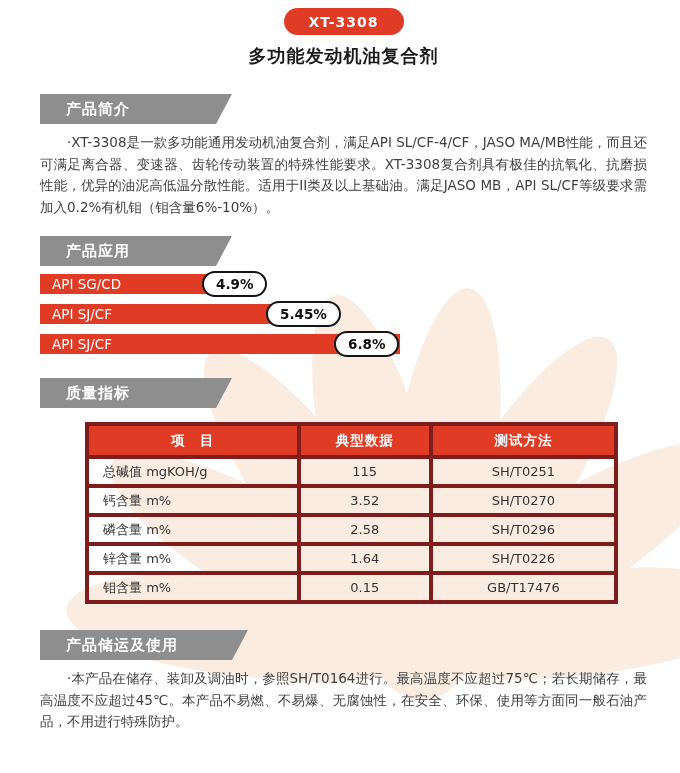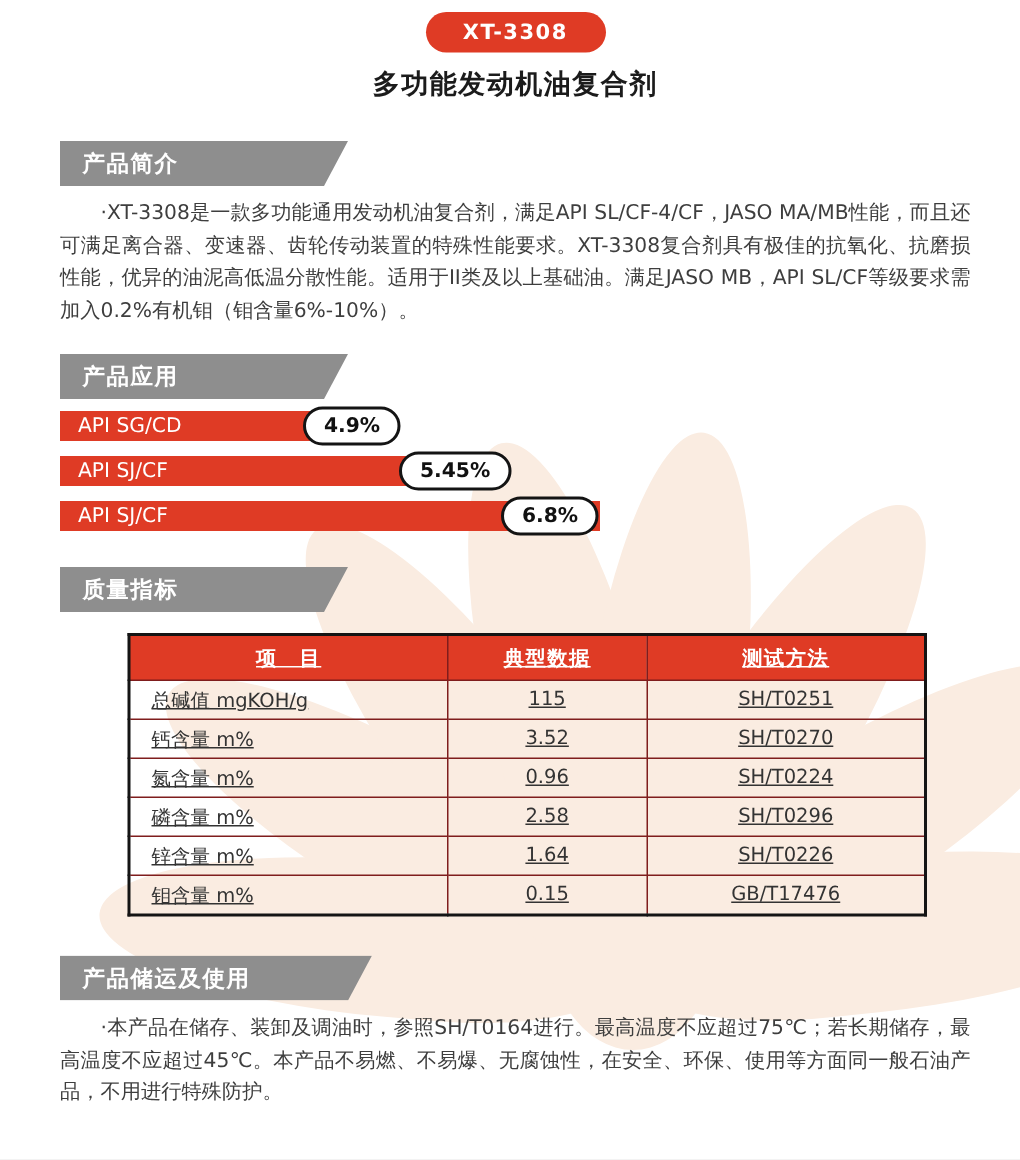--- a/index.html
+++ b/index.html
@@ -31,21 +31,21 @@
     background:#df3b25;color:#ffffff;font-size:14px;font-weight:bold;
     display:flex;align-items:center;justify-content:center;letter-spacing:1px;
   }
   .title{
     margin:9px 0 0;text-align:center;font-size:18px;font-weight:bold;
     color:#1b1b1b;letter-spacing:1px;
   }
   .banner{
     margin-top:26px;height:30px;line-height:30px;width:192px;box-sizing:border-box;
     background:#8e8e8e;color:#ffffff;font-size:15px;font-weight:bold;
-    padding-left:15px;letter-spacing:1px;
+    padding-left:26px;letter-spacing:1px;
     clip-path:polygon(0 0,100% 0,calc(100% - 16px) 100%,0 100%);
   }
   .banner.wide{width:208px;}
   .para{
     margin:8px 0 0;font-size:13.5px;line-height:21.5px;color:#3e3e3e;
     text-indent:2em;text-align:justify;
   }
   
   .bars{margin-top:8px;}
   .bar-row{position:relative;height:20px;margin-bottom:10px;}
@@ -58,21 +58,21 @@
     position:absolute;top:-3px;height:22px;line-height:22px;padding:0 12px;
     background:#ffffff;border:2px solid #141414;border-radius:14px;
     font-size:13.5px;font-weight:bold;color:#111111;
   }
   .p1{left:162px;} .p2{left:226px;} .p3{left:294px;}
   
   .qtable{
     margin:14px 0 0 45px;width:533px;border-collapse:collapse;
     border:2px solid #141414;table-layout:fixed;
   }
-  .qtable th,.qtable td{border:1px solid #7f1d1d;text-decoration:underline;}
+  .qtable th,.qtable td{border:4px solid #7f1d1d;}
   .qtable th{
     height:27px;background:#df3b25;color:#ffffff;font-size:13.5px;
     font-weight:bold;text-align:center;letter-spacing:1px;
   }
   .qtable td{height:23px;font-size:13px;color:#333333;text-align:center;background:transparent;}
   .qtable td.c1{text-align:left;padding-left:14px;}
   .col1{width:40%;} .col2{width:25%;} .col3{width:35%;}
   
   .banner.app{margin-top:18px;}
   .banner.quality{margin-top:24px;}
@@ -144,25 +144,20 @@
           <td class="c1">总碱值 mgKOH/g</td>
           <td>115</td>
           <td>SH/T0251</td>
         </tr>
         <tr>
           <td class="c1">钙含量 m%</td>
           <td>3.52</td>
           <td>SH/T0270</td>
         </tr>
         <tr>
-          <td class="c1">氮含量 m%</td>
-          <td>0.96</td>
-          <td>SH/T0224</td>
-        </tr>
-        <tr>
           <td class="c1">磷含量 m%</td>
           <td>2.58</td>
           <td>SH/T0296</td>
         </tr>
         <tr>
           <td class="c1">锌含量 m%</td>
           <td>1.64</td>
           <td>SH/T0226</td>
         </tr>
         <tr>

